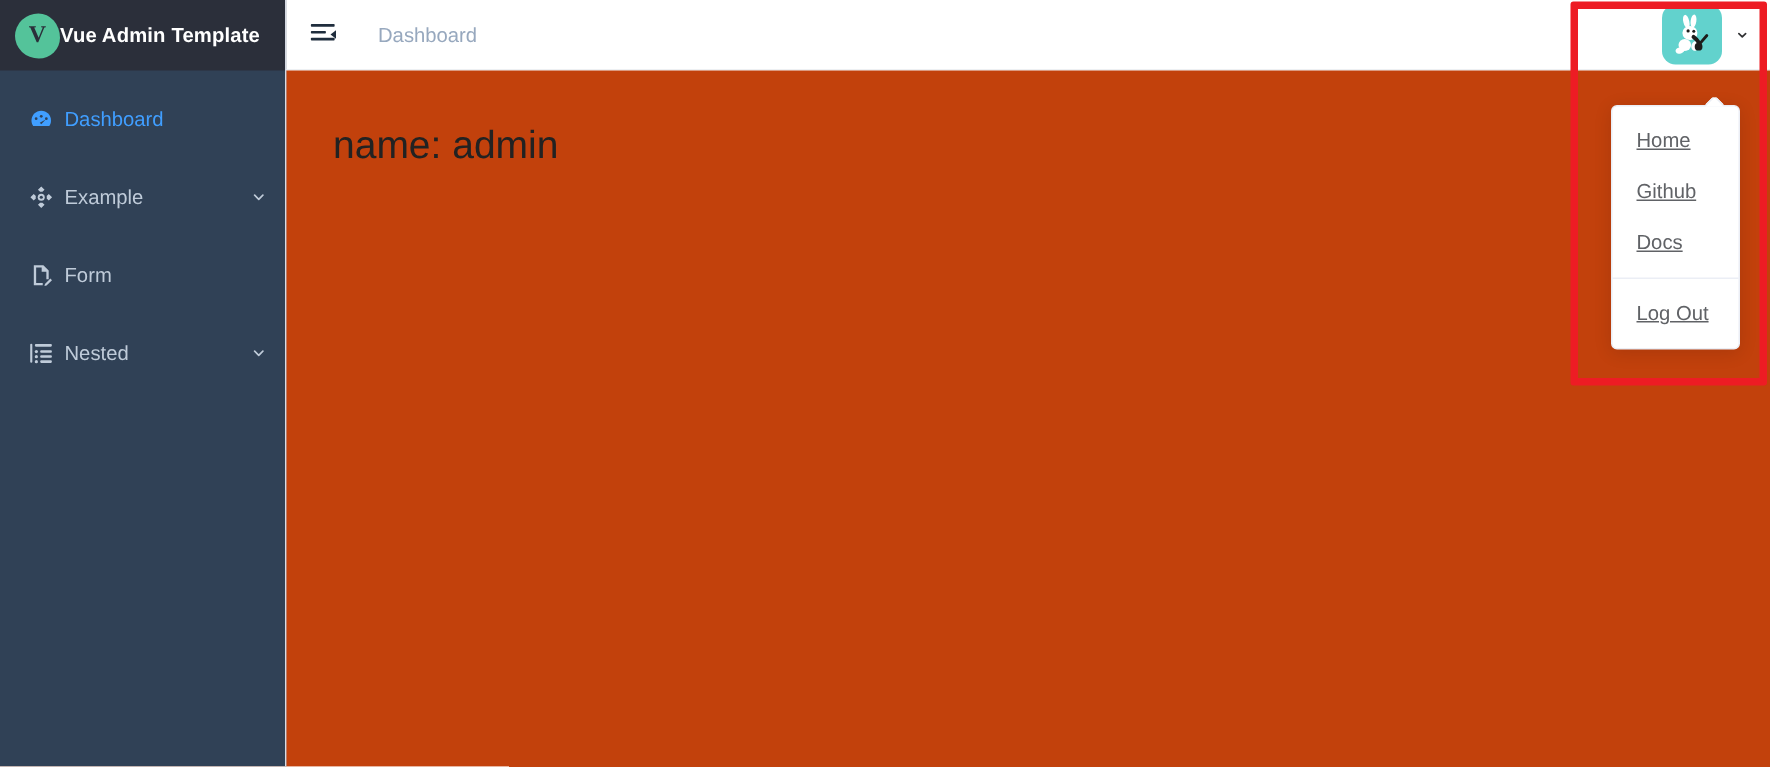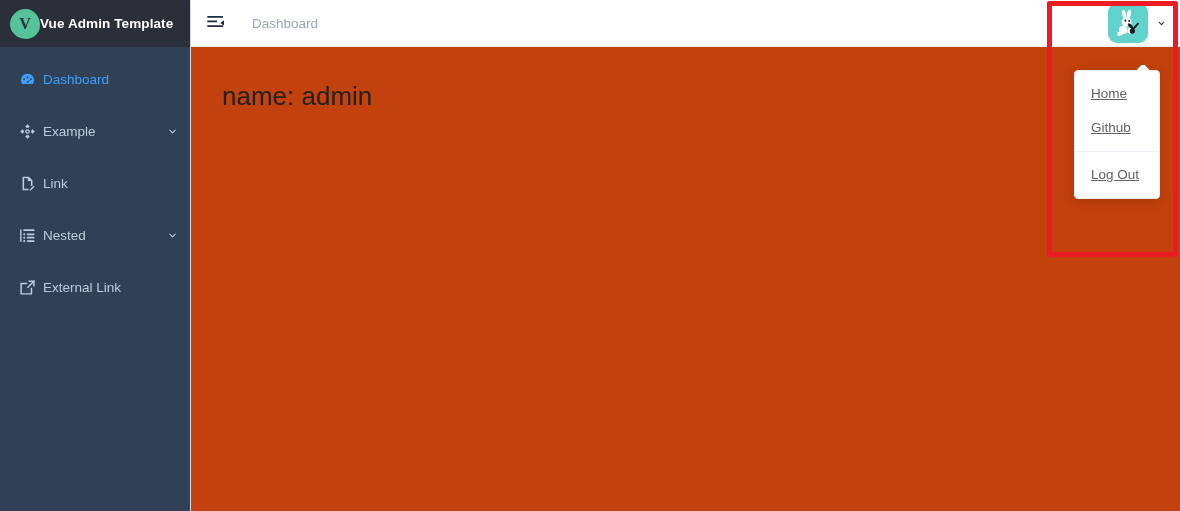--- a/index.html
+++ b/index.html
@@ -234,21 +234,21 @@
         </span>
       </div>
 
       <div class="menu-item">
         <span class="mi-icon">
           <svg width="17" height="17" viewBox="0 0 24 24" fill="#bfcbd9">
             <path d="M5 2.5h9l5 5v8.2h-2.2V8.6h-4.4V4.7H7.2v14.6h6.2v2.2H5z"></path>
             <path d="M20.6 15.1l1.5 1.5-5.1 5.1-2 .5.5-2z"></path>
           </svg>
         </span>
-        <span class="mi-label">Link</span>
+        <span class="mi-label">Form</span>
       </div>
 
       <div class="menu-item">
         <span class="mi-icon">
           <svg width="17" height="17" viewBox="0 0 24 24" fill="#bfcbd9">
             <rect x="1.6" y="3" width="2" height="18" rx="1"></rect>
             <rect x="6" y="3.2" width="16" height="2.6" rx="1"></rect>
             <circle cx="7.4" cy="10.4" r="1.5"></circle>
             <rect x="11" y="9.1" width="11" height="2.4" rx="1"></rect>
             <circle cx="7.4" cy="15.2" r="1.5"></circle>
@@ -258,30 +258,20 @@
           </svg>
         </span>
         <span class="mi-label">Nested</span>
         <span class="mi-arrow">
           <svg width="11" height="11" viewBox="0 0 24 24" fill="none" stroke="#bfcbd9" stroke-width="2.4" stroke-linecap="round" stroke-linejoin="round">
             <polyline points="6 9 12 15 18 9"></polyline>
           </svg>
         </span>
       </div>
 
-      <div class="menu-item">
-        <span class="mi-icon">
-          <svg width="17" height="17" viewBox="0 0 24 24" fill="none" stroke="#bfcbd9" stroke-width="2.1" stroke-linecap="square">
-            <polyline points="14.5 3.2 21 3.2 21 9.7"></polyline>
-            <line x1="21" y1="3.2" x2="12.6" y2="11.6"></line>
-            <polyline points="17.6 13.4 17.6 21 3 21 3 6.2 10.6 6.2"></polyline>
-          </svg>
-        </span>
-        <span class="mi-label">External Link</span>
-      </div>
 
     </div>
   </div>
 
   <div class="header">
 
     <span class="hamburger">
       <svg width="20" height="20" viewBox="0 0 24 24" fill="#1f2d3d">
         <rect x="1.5" y="3.6" width="19" height="2.1" rx="0.6"></rect>
         <rect x="1.5" y="9.1" width="12" height="2.1" rx="0.6"></rect>
@@ -321,19 +311,20 @@
   </div>
 
   <div class="main">
     <div class="main-text">name: admin</div>
   </div>
 
   <div class="dropdown">
     <span class="dd-arrow"></span>
     <div class="dd-item">Home</div>
     <div class="dd-item">Github</div>
+    <div class="dd-item">Docs</div>
     <div class="dd-divider"></div>
     <div class="dd-item">Log Out</div>
   </div>
 
   <div class="annotation-rect"></div>
 
 </div>
 
 </body></html>

